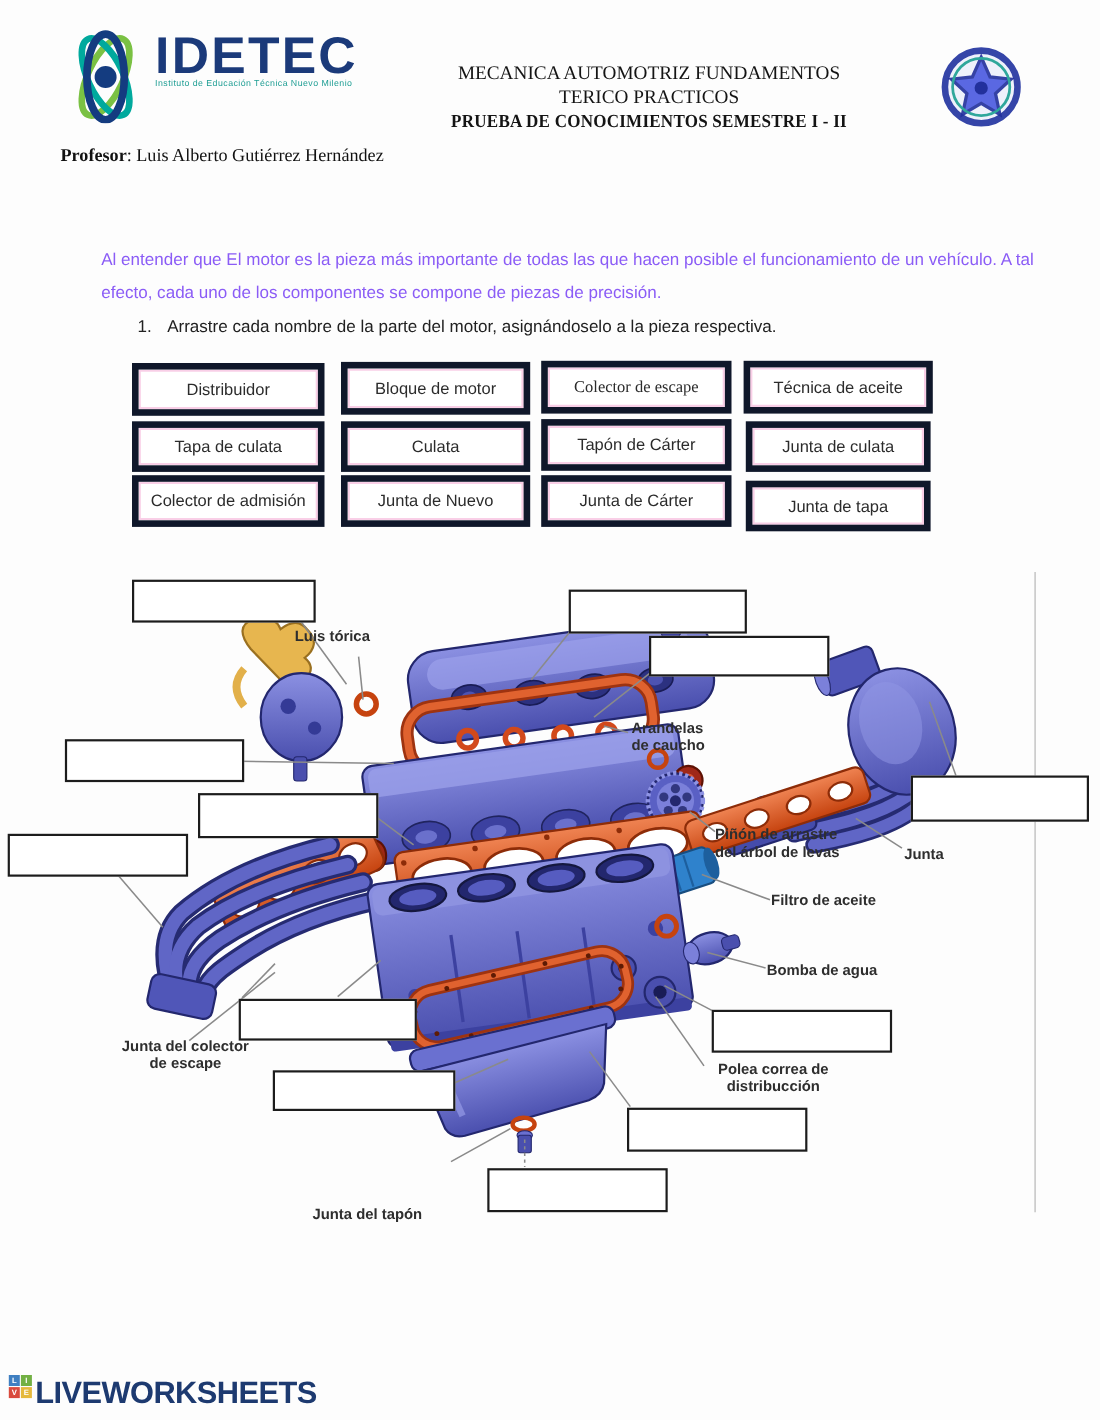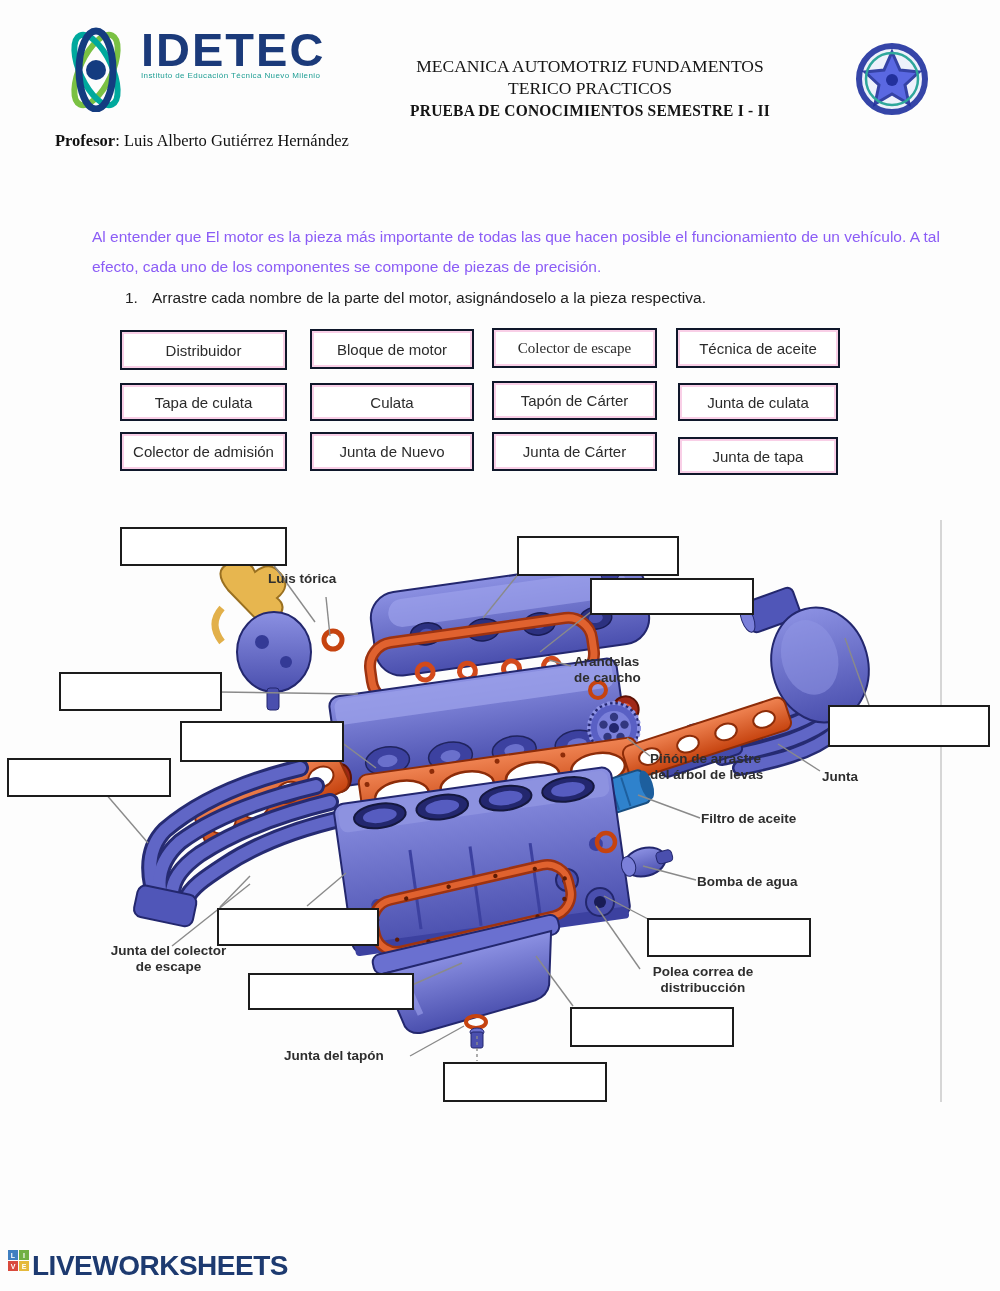--- a/index.html
+++ b/index.html
@@ -18,21 +18,21 @@
   .title-l3{font-size:15.5px;font-weight:700;letter-spacing:.2px;margin-top:2px;transform:scaleY(1.08);}
   .prof-line{left:55px;top:131px;font-family:"Liberation Serif",serif;font-size:16.5px;color:#111;}
   .prof-line b{font-weight:700;}
 
   
   .intro-par{left:92px;top:222px;width:866px;font-size:15.5px;line-height:30px;color:#8b5cf6;}
   .instruction{left:125px;top:289px;font-size:15.5px;color:#212121;}
   .instruction .num{margin-right:14px;}
 
   
-  .chip{position:absolute;background:#fff;border:2px solid #0f172a;box-shadow:inset 0 0 0 2px #f9cfe7;
+  .chip{position:absolute;background:#fff;border:6px solid #0f172a;box-shadow:inset 0 0 0 2px #f9cfe7;
         display:flex;align-items:center;justify-content:center;font-size:15px;color:#2b2b2b;}
 
   
   .slot{position:absolute;background:#fff;border:2px solid #1c1c1c;}
   .part-label{position:absolute;font-size:13.5px;font-weight:700;color:#2e2e2e;
               line-height:1.15;white-space:pre-line;}
   .centered{text-align:center;}
 
   
   .footer{left:8px;top:1250px;display:flex;align-items:flex-start;}
@@ -385,21 +385,21 @@
 de caucho</div>
   <div class="part-label" style="left:650px;top:751px;">Piñón de arrastre
 del árbol de levas</div>
   <div class="part-label" style="left:822px;top:769px;">Junta</div>
   <div class="part-label" style="left:701px;top:811px;">Filtro de aceite</div>
   <div class="part-label" style="left:697px;top:874px;">Bomba de agua</div>
   <div class="part-label centered" style="left:96px;top:943px;width:145px;">Junta del colector
 de escape</div>
   <div class="part-label centered" style="left:638px;top:964px;width:130px;">Polea correa de
 distribucción</div>
-  <div class="part-label" style="left:284px;top:1048px;">Junta del tapón</div>
+  <div class="part-label" style="left:284px;top:1096px;">Junta del tapón</div>
 
   <div class="slot" style="left:120px;top:527px;width:163px;height:35px;"></div>
   <div class="slot" style="left:517px;top:536px;width:158px;height:36px;"></div>
   <div class="slot" style="left:590px;top:578px;width:160px;height:33px;"></div>
   <div class="slot" style="left:59px;top:672px;width:159px;height:35px;"></div>
   <div class="slot" style="left:180px;top:721px;width:160px;height:37px;"></div>
   <div class="slot" style="left:7px;top:758px;width:160px;height:35px;"></div>
   <div class="slot" style="left:828px;top:705px;width:158px;height:38px;"></div>
   <div class="slot" style="left:217px;top:908px;width:158px;height:34px;"></div>
   <div class="slot" style="left:248px;top:973px;width:162px;height:33px;"></div>

